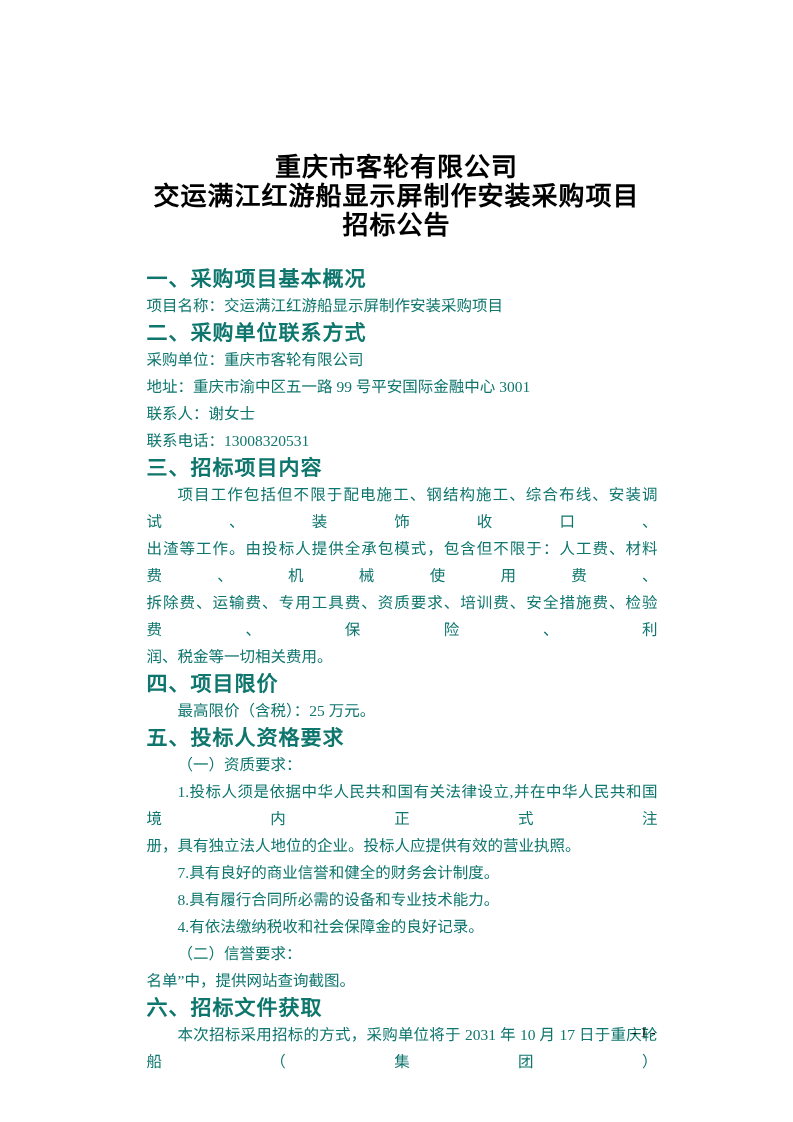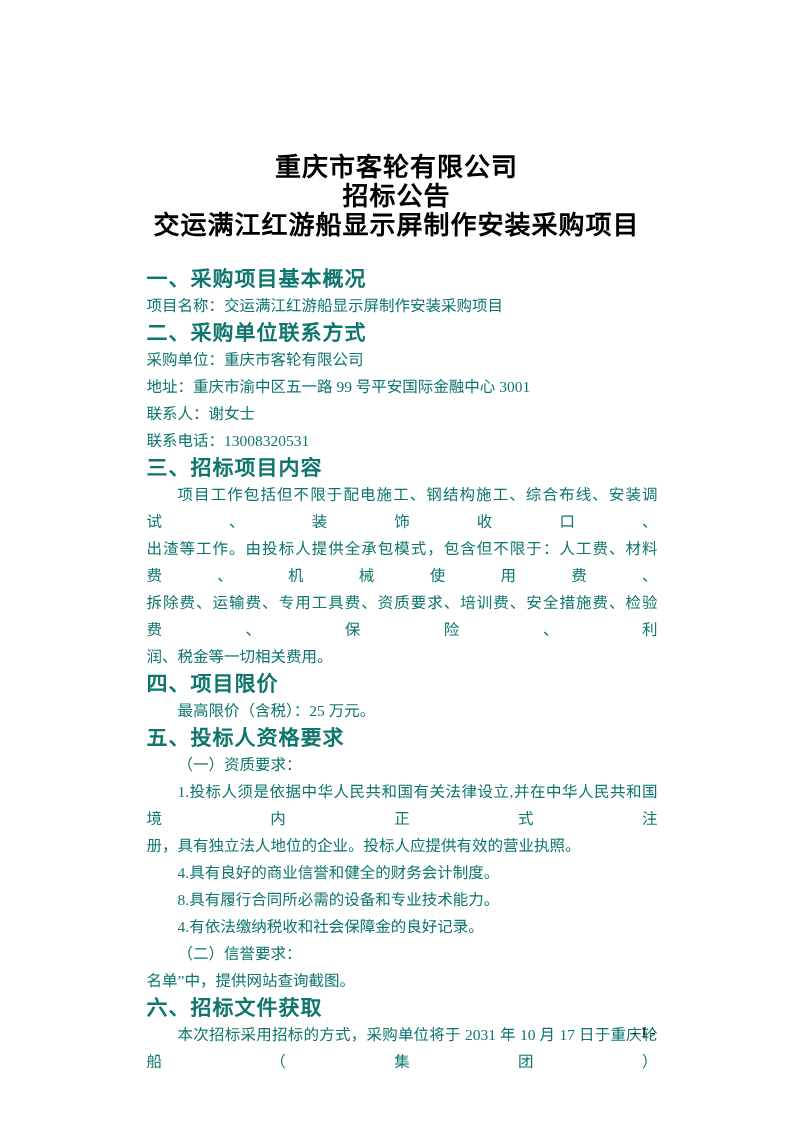--- a/index.html
+++ b/index.html
@@ -60,22 +60,22 @@
     font-family: "Liberation Serif", "DejaVu Serif", serif;
   }
 </style>
 </head>
 <body>
 
 <div class="page">
 
   <header class="doc-title">
     <div>重庆市客轮有限公司</div>
+    <div>交运满江红游船显示屏制作安装采购项目</div>
     <div>招标公告</div>
-    <div>交运满江红游船显示屏制作安装采购项目</div>
   </header>
 
   <main class="doc-body" id="doc-body">
       <div class="h">一、采购项目基本概况</div>
       <div class="para">
         <div class="line">项目名称：交运满江红游船显示屏制作安装采购项目</div>
       </div>
       <div class="h">二、采购单位联系方式</div>
       <div class="para">
         <div class="line">采购单位：重庆市客轮有限公司</div>
@@ -102,21 +102,21 @@
       </div>
       <div class="h">五、投标人资格要求</div>
       <div class="para">
         <div class="line ind">（一）资质要求：</div>
       </div>
       <div class="para">
         <div class="line jl ind">1.投标人须是依据中华人民共和国有关法律设立,并在中华人民共和国境内正式注</div>
         <div class="line">册，具有独立法人地位的企业。投标人应提供有效的营业执照。</div>
       </div>
       <div class="para">
-        <div class="line ind">4.具有良好的商业信誉和健全的财务会计制度。</div>
+        <div class="line ind">7.具有良好的商业信誉和健全的财务会计制度。</div>
       </div>
       <div class="para">
         <div class="line ind">8.具有履行合同所必需的设备和专业技术能力。</div>
       </div>
       <div class="para">
         <div class="line ind">4.有依法缴纳税收和社会保障金的良好记录。</div>
       </div>
       <div class="para">
         <div class="line ind">（二）信誉要求：</div>
       </div>

